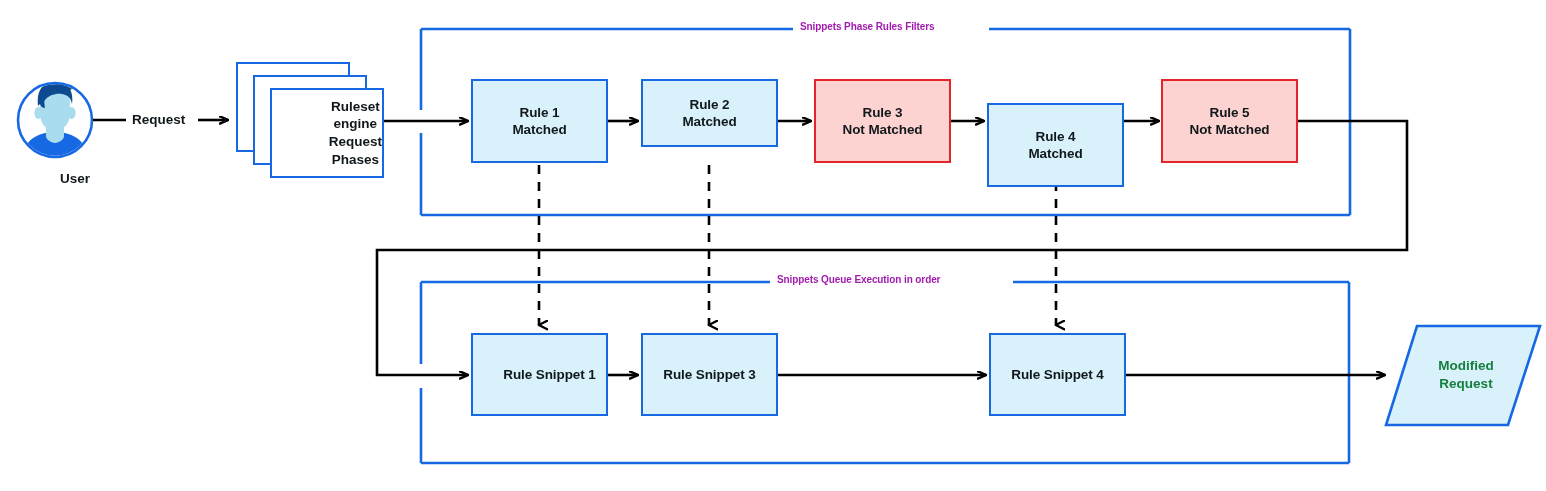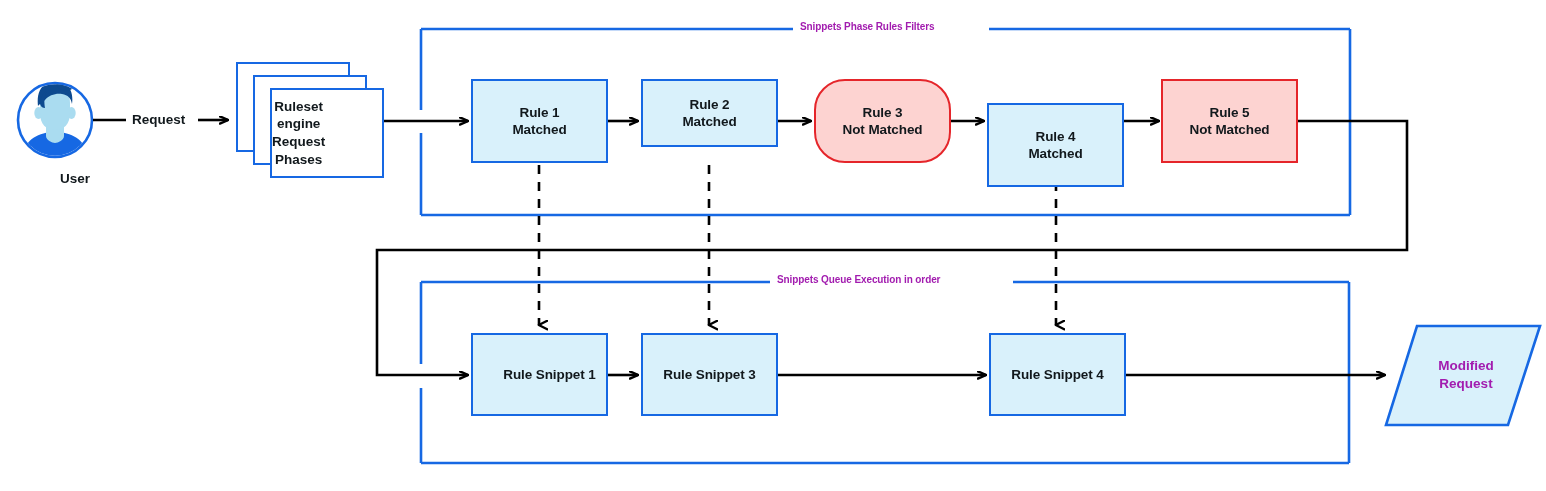--- a/index.html
+++ b/index.html
@@ -49,21 +49,21 @@
   }
   .stack-card {
     position: absolute;
     box-sizing: border-box;
     border: 2px solid #1668e3;
     background: #ffffff;
   }
   .stack-front {
     display: flex;
     align-items: center;
-    justify-content: flex-start;
+    justify-content: flex-end;
     text-align: center;
     font-weight: bold;
     font-size: 13.5px;
     color: #11181c;
     line-height: 1.3;
   }
   .plain-label {
     position: absolute;
     font-weight: bold;
     font-size: 13.5px;
@@ -85,21 +85,21 @@
     font-weight: bold;
     font-size: 13.5px;
     color: #11181c;
     text-align: center;
     white-space: nowrap;
   }
   .para-label {
     position: absolute;
     font-weight: bold;
     font-size: 13.5px;
-    color: #a21caf;
+    color: #15803d;
     text-align: center;
     line-height: 1.3;
     white-space: nowrap;
   }
 </style>
 </head>
 <body>
 
 <div id="stage">
 
@@ -207,21 +207,21 @@
     </div>
   </div>
 
   <div class="node rule-box" style="left:641px; top:79px; width:137px; height:68px;">
     <div>
       <div>Rule 2</div>
       <div>Matched</div>
     </div>
   </div>
 
-  <div class="node rule-box nomatch" style="left:814px; top:79px; width:137px; height:84px;border-radius:31px;">
+  <div class="node rule-box nomatch" style="left:814px; top:79px; width:137px; height:84px;">
     <div>
       <div>Rule 3</div>
       <div>Not Matched</div>
     </div>
   </div>
 
   <div class="node rule-box" style="left:987px; top:79px; width:137px; height:84px;margin-top:24px;">
     <div>
       <div>Rule 4</div>
       <div>Matched</div>

